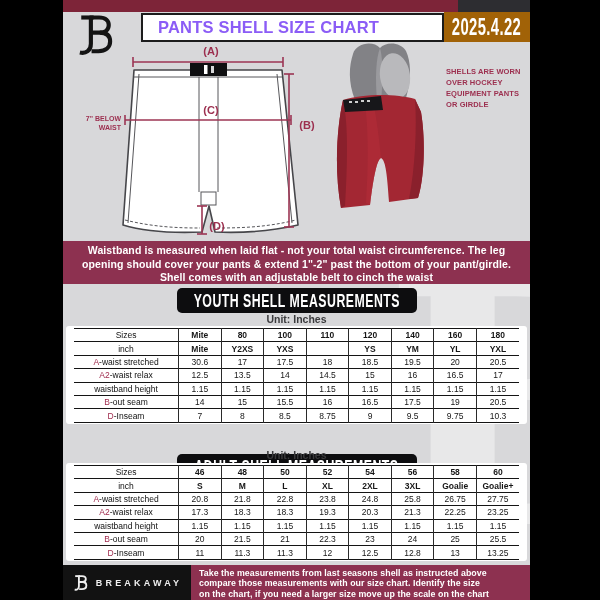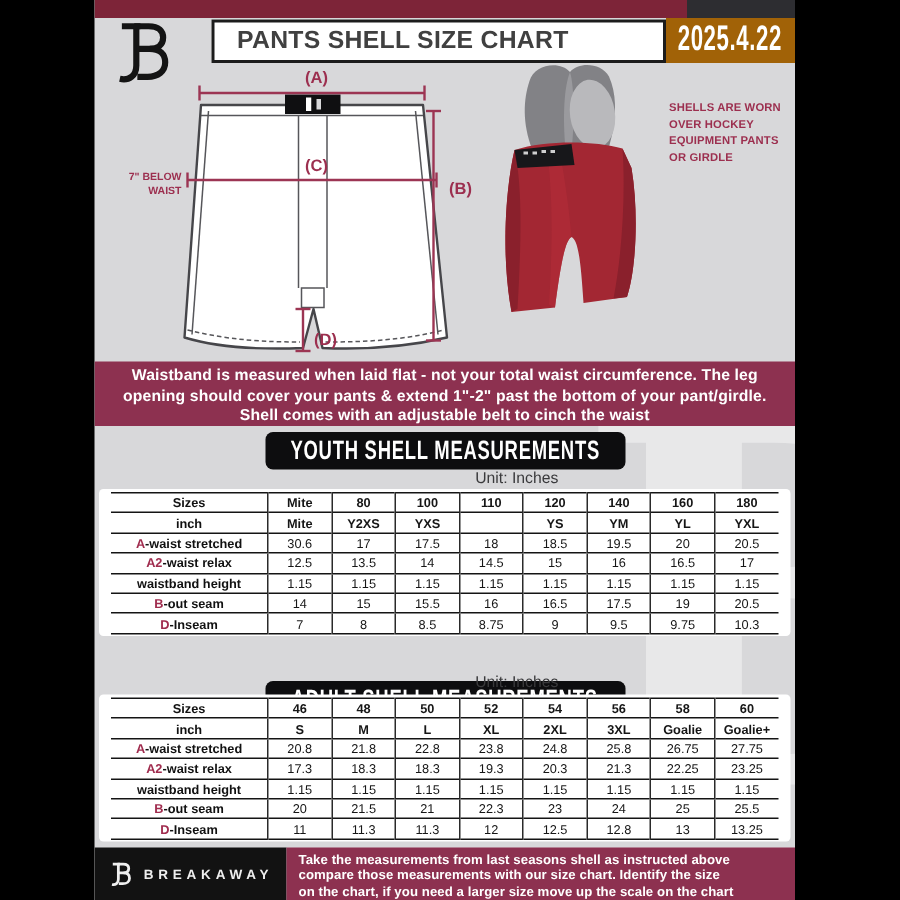--- a/index.html
+++ b/index.html
@@ -11,54 +11,54 @@
   .abs{position:absolute;}
   .z1{z-index:1;}
 
   
   .strip-maroon{left:0;top:0;width:395px;height:12px;background:#7d2438;}
   .strip-dark{left:395px;top:0;width:72px;height:12px;background:#2d2d31;}
 
   
   .logo-box{left:6px;top:12px;width:52px;height:44px;display:flex;align-items:center;justify-content:center;}
   .title-box{left:78px;top:13px;width:303px;height:29px;background:#ffffff;border:2px solid #1c1c1c;
-             display:flex;align-items:center;padding-left:15px;font-size:16.5px;font-weight:bold;color:#404040;letter-spacing:0.2px;}
+             display:flex;align-items:center;padding-left:15px;font-size:16.5px;font-weight:bold;color:#8b5cf6;letter-spacing:0.2px;}
   .date-box{left:381px;top:12px;width:86px;height:30px;background:#a16207;display:flex;align-items:center;justify-content:center;}
   .date-text{color:#fff;font-weight:bold;font-size:19px;transform:scale(0.78,1.25);white-space:nowrap;letter-spacing:0.5px;}
 
   
   .diagram-svg{left:55px;top:44px;}
   .waist-note{left:20px;top:114px;width:38px;text-align:right;font-size:7px;font-weight:bold;color:#9c2f4f;line-height:9px;}
   .photo-svg{left:272px;top:38px;}
   .photo-note{left:383px;top:66px;width:80px;font-size:7.5px;font-weight:bold;color:#9c2f4f;line-height:11px;letter-spacing:0.1px;}
 
   
   .notice{left:0;top:241px;width:467px;height:43px;background:#8d3150;color:#fff;text-align:center;
           font-size:10.5px;font-weight:bold;line-height:13.5px;padding-top:3px;letter-spacing:0.1px;}
   .notice div{white-space:nowrap;}
 
   
   .banner{left:50%;transform:translateX(-50%);width:240px;height:25px;background:#0d0d0f;border-radius:5px;
           display:flex;align-items:center;justify-content:center;color:#fff;}
   .banner span{display:inline-block;font-size:15px;font-weight:bold;letter-spacing:0.6px;transform:scale(0.82,1.18);white-space:nowrap;}
   .banner-youth{top:288px;}
   .banner-adult{top:423px;margin-top:31px;}
-  .unit{width:467px;text-align:center;font-size:10.5px;font-weight:400;color:#3a3a3c;margin-left:48px;}
+  .unit{width:467px;text-align:center;font-size:10.5px;font-weight:700;color:#3a3a3c;}
   .unit-youth{top:313px;}
   .unit-adult{top:449px;}
 
   
   .panel{left:3px;width:461px;height:98px;background:#ffffff;border-radius:3px;}
   .panel-youth{top:326px;}
   .panel-adult{top:463px;}
   table.meas{border-collapse:collapse;table-layout:fixed;width:445px;margin:2px 8px 0 8px;}
   table.meas td{height:13.4px;padding:0;font-size:8.5px;color:#161616;text-align:center;vertical-align:middle;overflow:hidden;white-space:nowrap;}
   table.meas tr{border-top:1.4px solid #141414;border-bottom:1.4px solid #141414;}
   table.meas td+td{border-left:1px solid #2a2a2a;}
-  table.meas td.lbl{width:23.5%;font-weight:bold;color:#111;text-align:center;}
+  table.meas td.lbl{width:23.5%;font-weight:normal;color:#111;text-align:center;}
   table.meas td .pf{color:#a02c4e;}
   table.meas td.b{font-weight:bold;}
 
   
   .footer-black{left:0;top:565px;width:128px;height:35px;background:#121212;display:flex;align-items:center;justify-content:center;gap:5px;}
   .brand-text{color:#efefef;font-size:9px;font-weight:bold;letter-spacing:3.2px;padding-left:2px;}
   .footer-maroon{left:128px;top:565px;width:339px;height:35px;background:#8d3150;color:#fff;
                  font-size:8.8px;font-weight:bold;line-height:10.8px;padding:2.5px 2px 0 8px;letter-spacing:0.05px;}
   .footer-maroon div{white-space:nowrap;}
 

